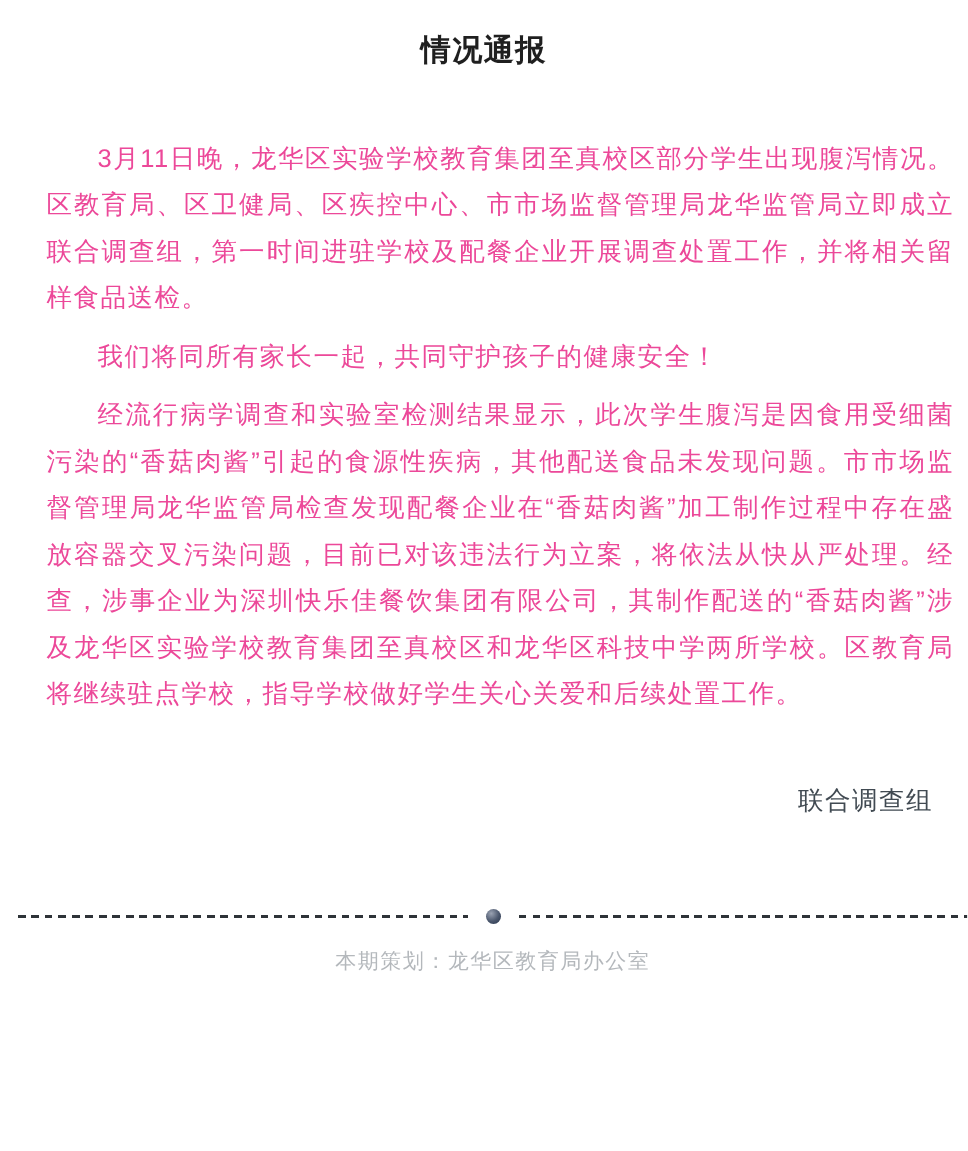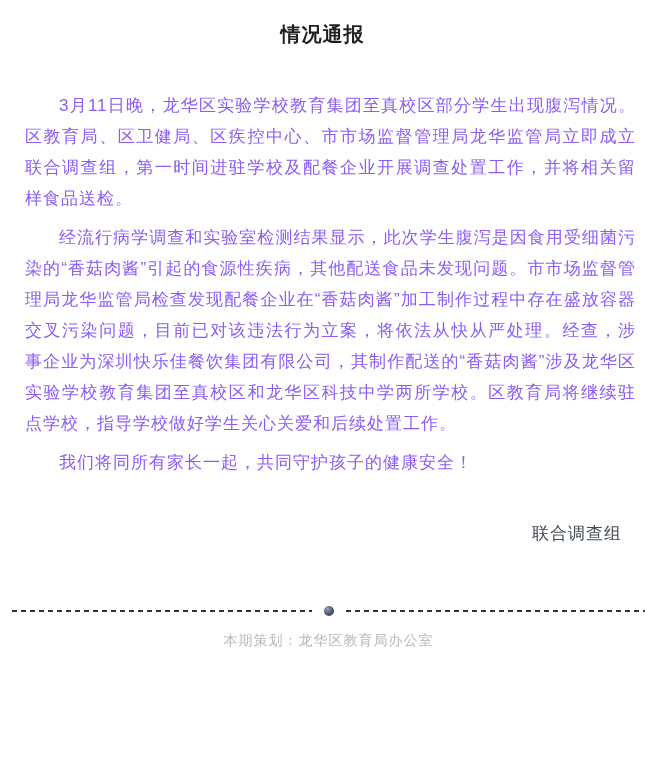--- a/index.html
+++ b/index.html
@@ -25,24 +25,24 @@
     letter-spacing: 1px;
   }
   .body {
     margin-top: 42px;
     padding: 0 9px 0 19px;
   }
   .para {
     font-size: 17px;
     line-height: 31px;
     letter-spacing: 1px;
-    color: #8b5cf6;
+    color: #ec4899;
     text-align: justify;
     text-indent: 2em;
-    margin: 0 0 8px 6px;
+    margin: 0 0 8px 12px;
   }
   .signature {
     margin-top: 40px;
     padding-right: 14px;
     text-align: right;
   }
   .sig-line {
     font-size: 17px;
     line-height: 31px;
     letter-spacing: 1px;
@@ -84,22 +84,22 @@
 </style>
 </head>
 <body>
 
 <div class="page">
 
   <h1 class="title">情况通报</h1>
 
   <div class="body">
     <p class="para">3月11日晚，龙华区实验学校教育集团至真校区部分学生出现腹泻情况。区教育局、区卫健局、区疾控中心、市市场监督管理局龙华监管局立即成立联合调查组，第一时间进驻学校及配餐企业开展调查处置工作，并将相关留样食品送检。</p>
+    <p class="para">我们将同所有家长一起，共同守护孩子的健康安全！</p>
     <p class="para">经流行病学调查和实验室检测结果显示，此次学生腹泻是因食用受细菌污染的“香菇肉酱”引起的食源性疾病，其他配送食品未发现问题。市市场监督管理局龙华监管局检查发现配餐企业在“香菇肉酱”加工制作过程中存在盛放容器交叉污染问题，目前已对该违法行为立案，将依法从快从严处理。经查，涉事企业为深圳快乐佳餐饮集团有限公司，其制作配送的“香菇肉酱”涉及龙华区实验学校教育集团至真校区和龙华区科技中学两所学校。区教育局将继续驻点学校，指导学校做好学生关心关爱和后续处置工作。</p>
-    <p class="para">我们将同所有家长一起，共同守护孩子的健康安全！</p>
 
     <div class="signature">
       <p class="sig-line">联合调查组</p>
     </div>
   </div>
 
   <div class="footer">
     <div class="divider">
       <span class="dash-line"></span>
       <span class="dot"></span>

